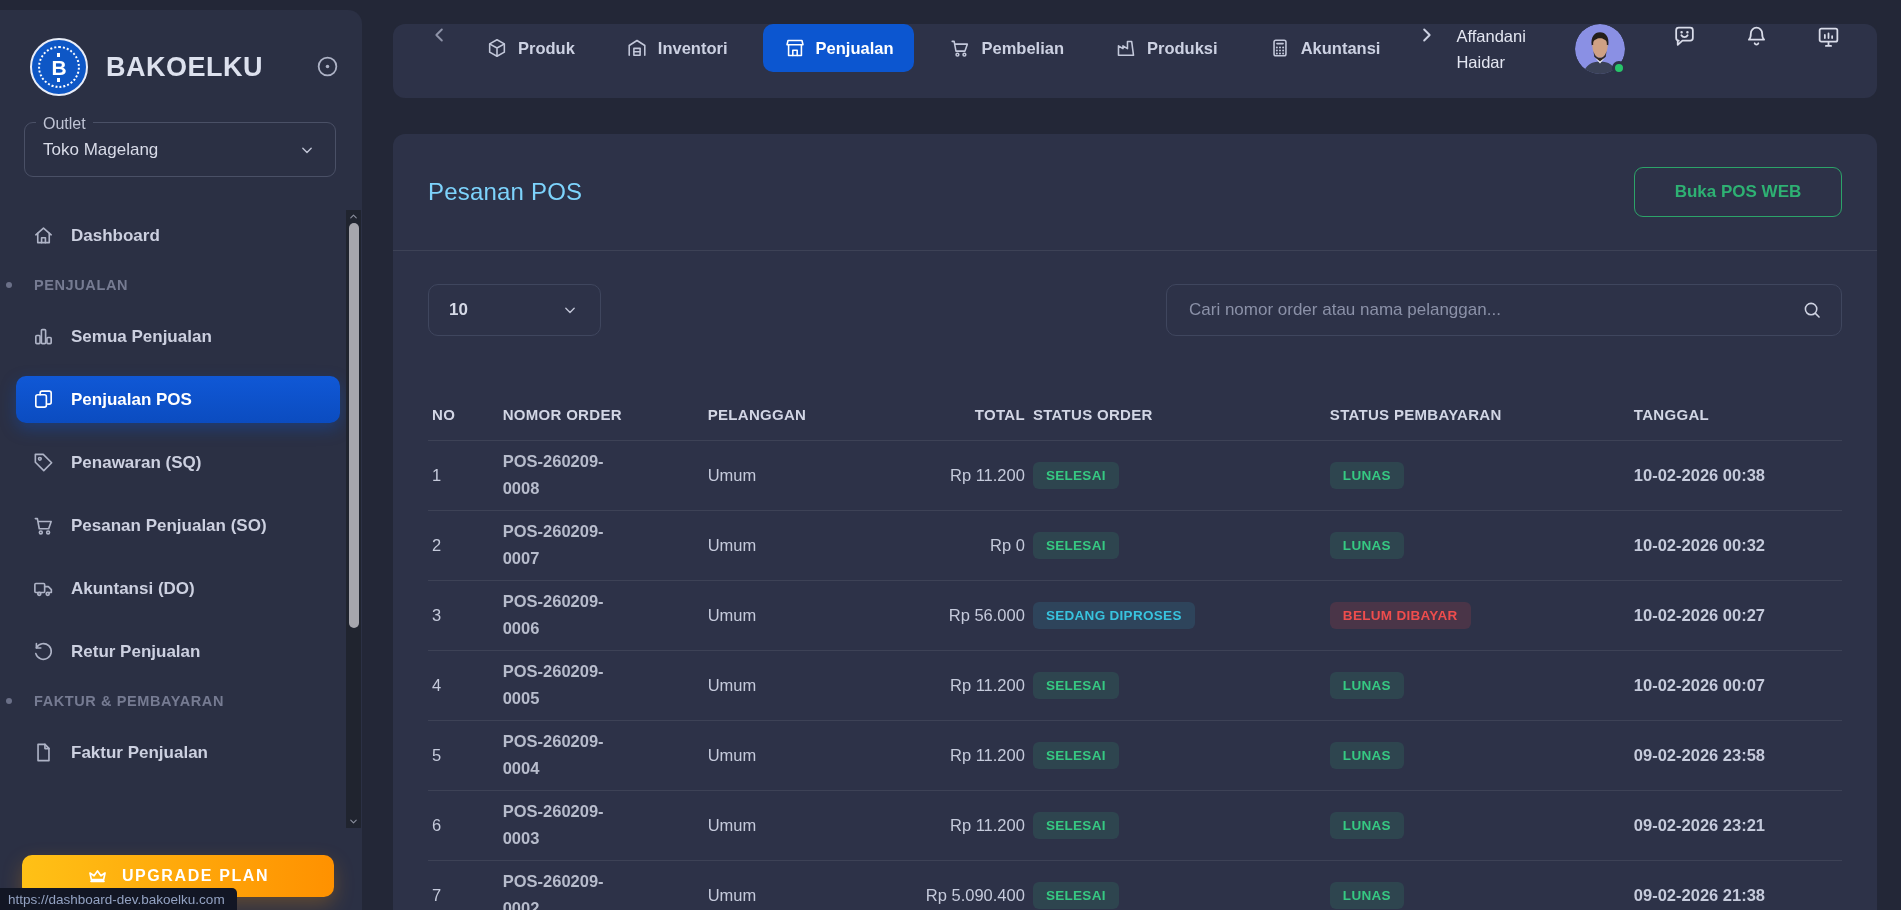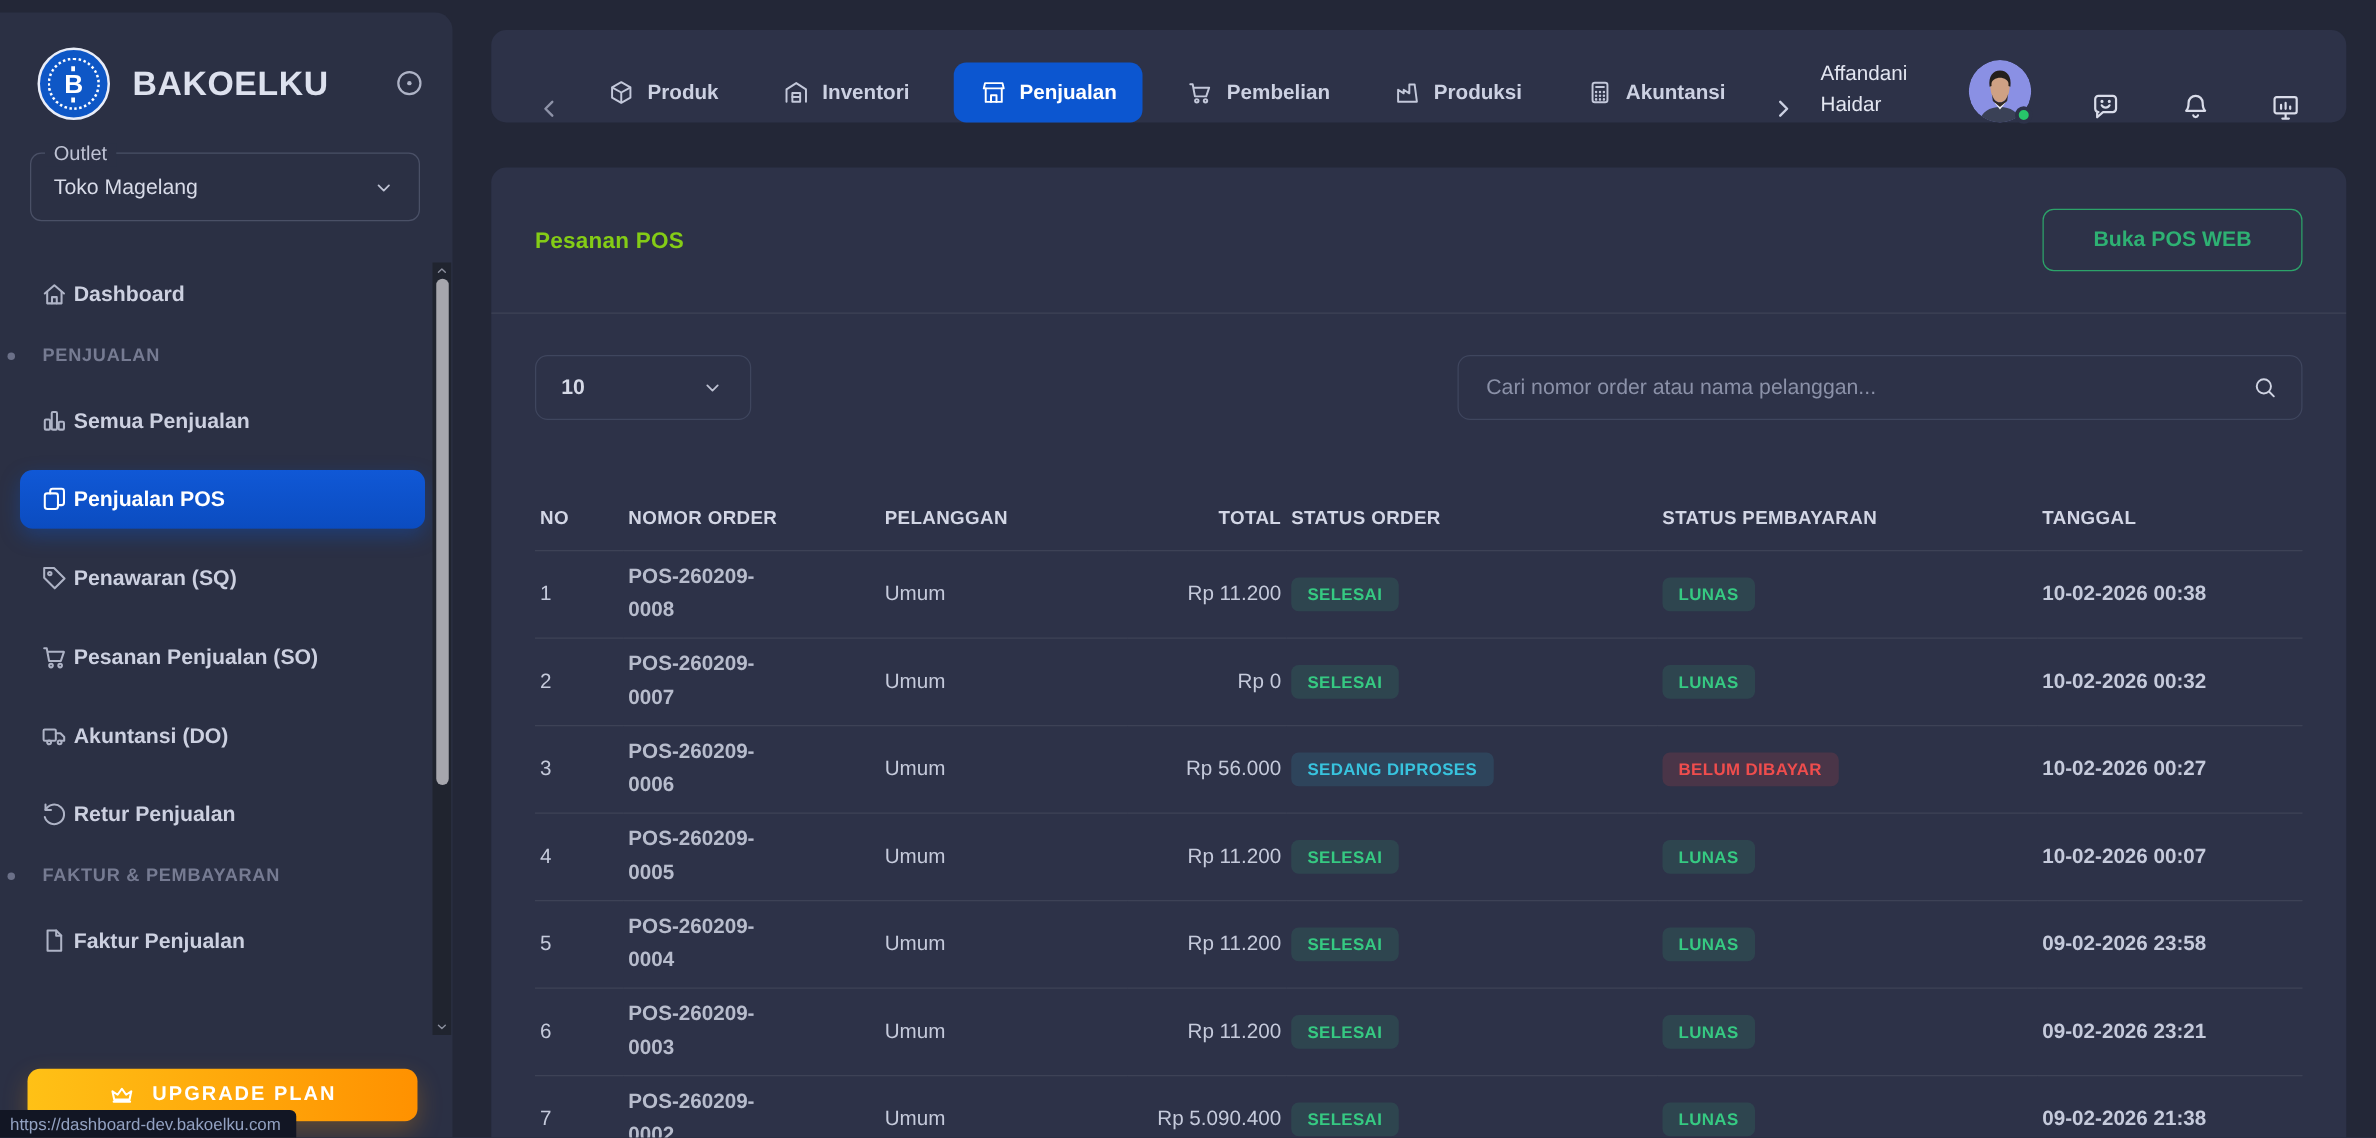--- a/index.html
+++ b/index.html
@@ -58,21 +58,21 @@
   }
   .outlet-legend{
     position:absolute;top:-8px;left:11px;padding:0 7px;background:var(--panel-bg);
     font-size:16px;color:#bfc3d4;
   }
   .outlet-value{font-size:17px;color:#d8dbe8;flex:1;}
   .outlet-box .ic{width:20px;height:20px;color:#bfc3d4;}
 
   .nav{margin-top:35px;padding:0 22px 0 16px;}
   .nav-item{
-    display:flex;align-items:center;gap:4px;height:47px;margin-bottom:16px;
+    display:flex;align-items:center;gap:16px;height:47px;margin-bottom:16px;
     padding:0 16px;border-radius:10px;cursor:pointer;
     font-size:17px;font-weight:600;color:#ccd0e0;
   }
   .nav-item .ic{width:23px;height:23px;color:#aeb3c6;flex:0 0 auto;}
   .nav-item.active{
     background:linear-gradient(180deg,#1058d6,#0b4cc0);
     color:#ffffff;box-shadow:0 6px 16px rgba(12,86,208,.35);
   }
   .nav-item.active .ic{color:#ffffff;}
   .nav-section{
@@ -105,21 +105,21 @@
     position:fixed;left:0;bottom:0;z-index:50;height:22px;
     background:#121624;border-top-right-radius:5px;
     display:flex;align-items:center;padding:0 12px 0 8px;
     font-size:13.5px;color:#93a2c2;
   }
 
   
   .topbar{
     position:absolute;left:393px;top:24px;width:1484px;height:74px;
     background:var(--card-bg);border-radius:12px;
-    display:flex;align-items:flex-end;padding:0 36px;gap:19px;
+    display:flex;align-items:flex-start;padding:0 36px;gap:19px;
   }
   .tab-scroll{width:22px;height:22px;color:#8e93a8;cursor:pointer;flex:0 0 auto;}
   .tab{
     display:flex;align-items:center;gap:10px;padding:13px 16px;border-radius:10px;
     font-size:16.5px;font-weight:700;color:#ccd1e2;cursor:pointer;white-space:nowrap;
   }
   .tab .ic{width:22px;height:22px;color:#c3c8da;}
   .tab.active{background:var(--blue);color:#fff;padding:13px 21px;}
   .tab.active .ic{color:#fff;}
   .user-block{margin-left:auto;width:112px;font-size:16.5px;line-height:1.55;color:var(--text-hi);}
@@ -130,21 +130,21 @@
     background:#27c56a;border:3px solid var(--card-bg);
   }
   .top-action{width:25px;height:25px;color:#d9dce9;margin-left:28px;cursor:pointer;flex:0 0 auto;}
 
   
   .card{
     position:absolute;left:393px;top:134px;width:1484px;height:810px;
     background:var(--card-bg);border-radius:12px;
   }
   .card-head{display:flex;align-items:center;justify-content:space-between;padding:33px 35px;}
-  .card-title{font-size:18px;font-weight:700;color:#84cc16;letter-spacing:.2px;}
+  .card-title{font-size:24px;font-weight:400;color:#7dd3fc;letter-spacing:.2px;}
   .pos-web-btn{
     width:208px;height:50px;border:1px solid #2ca369;border-radius:9px;
     display:flex;align-items:center;justify-content:center;
     font-size:17px;font-weight:700;color:var(--green);cursor:pointer;
   }
   .card-divider{border-top:1px solid var(--divider);}
   .controls{display:flex;align-items:center;justify-content:space-between;padding:33px 35px 0;}
   .page-size{
     width:173px;height:52px;border:1px solid var(--border-soft);border-radius:10px;
     display:flex;align-items:center;padding:0 20px;cursor:pointer;font-weight:bold;

